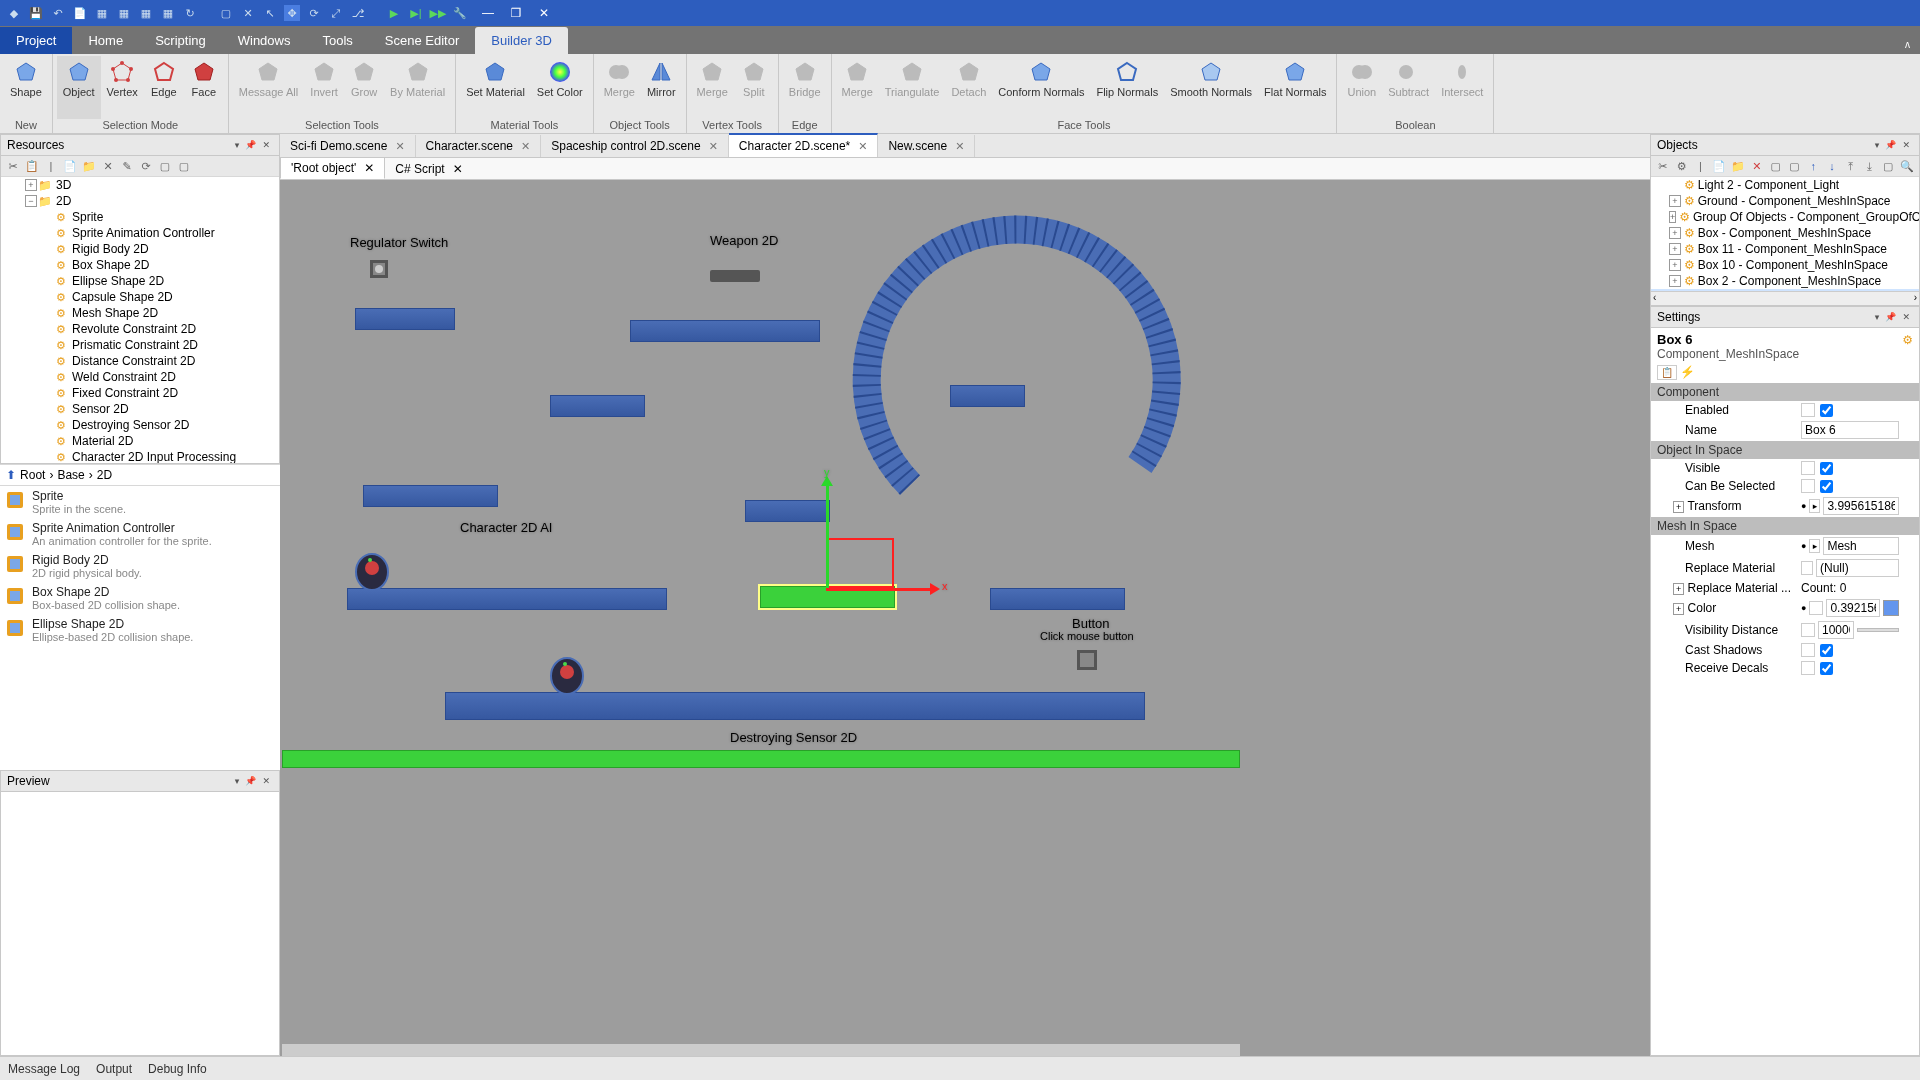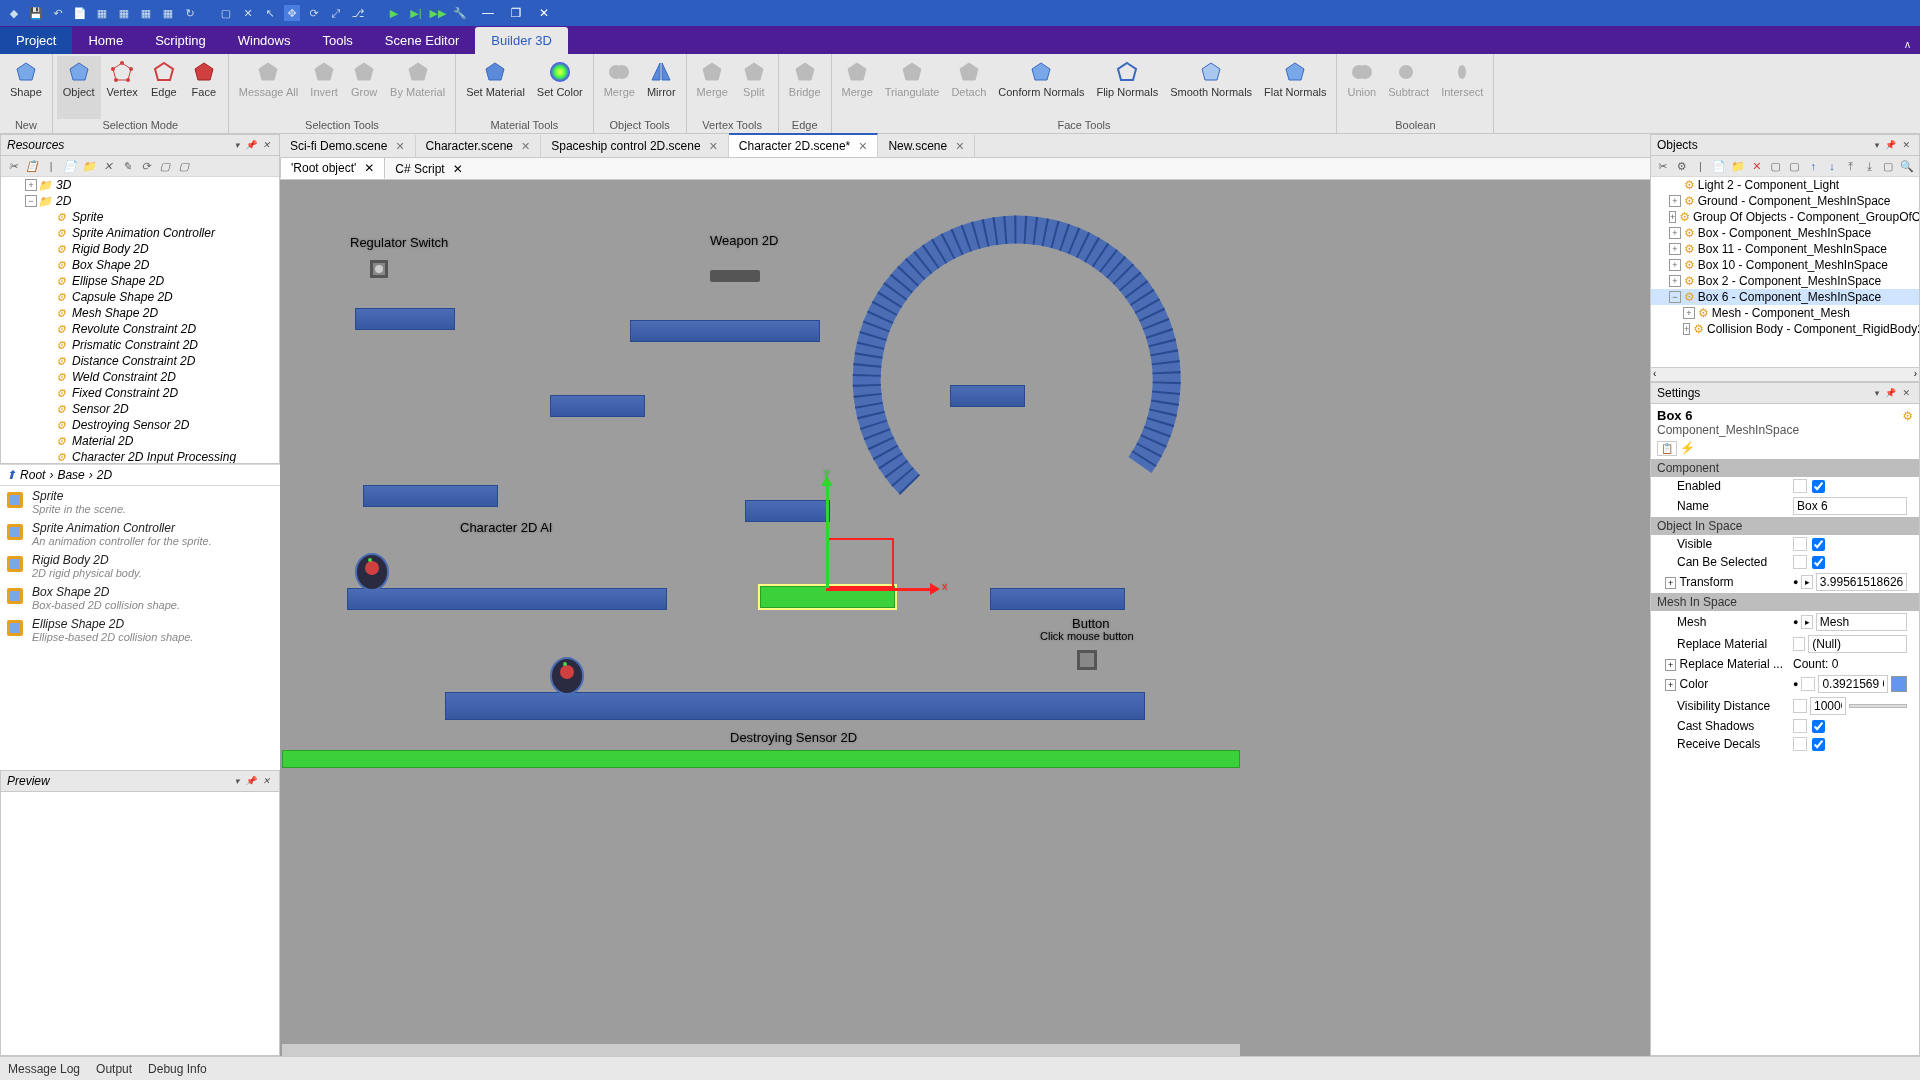--- a/index.html
+++ b/index.html
@@ -5,21 +5,21 @@
 * { margin: 0; padding: 0; box-sizing: border-box; font-family: "Segoe UI", Tahoma, sans-serif; }
 body { width: 1920px; height: 1080px; overflow: hidden; background: #e8e8e8; user-select: none; font-size: 12px; }
 
 .titlebar { height: 26px; background: #2d5dbe; color: #fff; display: flex; align-items: center; }
 .titlebar .tb-icons { display: flex; gap: 6px; padding: 0 6px; align-items: center; }
 .titlebar .tb-icons span { width: 16px; height: 16px; display: inline-flex; align-items: center; justify-content: center; font-size: 11px; color: #cde; }
 .titlebar .title { flex: 1; text-align: center; font-size: 13px; }
 .titlebar .win-ctrl { display: flex; }
 .titlebar .win-ctrl span { width: 28px; height: 26px; display: inline-flex; align-items: center; justify-content: center; font-size: 12px; }
 
-.menubar { height: 28px; background: #4c1d95; display: flex; align-items: flex-end; }
+.menubar { height: 28px; background: #737373; display: flex; align-items: flex-end; }
 .menubar .mitem { padding: 6px 16px; color: #fff; font-size: 13px; cursor: pointer; }
 .menubar .mitem.proj { background: #1a4aa8; }
 .menubar .mitem.active { background: #e8e8e8; color: #2d5dbe; border-radius: 3px 3px 0 0; }
 .menubar .chevron { margin-left: auto; color: #fff; padding: 4px 10px; font-size: 10px; }
 
 .ribbon { background: #e8e8e8; border-bottom: 1px solid #c8c8c8; display: flex; height: 80px; }
 .rgroup { border-right: 1px solid #c8c8c8; padding: 2px 4px 0; display: flex; flex-direction: column; }
 .rgroup .ritems { display: flex; flex: 1; }
 .ritem { display: flex; flex-direction: column; align-items: center; justify-content: flex-start; padding: 2px 6px; cursor: pointer; }
 .ritem .ico { width: 28px; height: 28px; display: flex; align-items: center; justify-content: center; font-size: 20px; }
@@ -30,21 +30,21 @@
 
 .workarea { display: flex; height: calc(1080px - 26px - 28px - 80px - 24px); }
 
 .panel { background: #e8e8e8; display: flex; flex-direction: column; border: 1px solid #c8c8c8; }
 .panel-hdr { background: #e8e8e8; padding: 3px 6px; display: flex; align-items: center; border-bottom: 1px solid #c8c8c8; }
 .panel-hdr .t { flex: 1; font-size: 12px; }
 .panel-hdr .hctrl { font-size: 9px; color: #555; padding: 0 3px; cursor: pointer; }
 .panel-tb { display: flex; gap: 3px; padding: 2px 4px; border-bottom: 1px solid #d8d8d8; align-items: center; }
 .panel-tb span { width: 16px; height: 16px; font-size: 11px; color: #666; display: inline-flex; align-items: center; justify-content: center; cursor: pointer; }
 
-.left-col { width: 280px; display: flex; flex-direction: column; font-style: italic; }
+.left-col { width: 280px; display: flex; flex-direction: column; }
 .tree { flex: 1; overflow: auto; background: #fff; font-size: 12px; }
 .tree-row { display: flex; align-items: center; padding: 1px 0; white-space: nowrap; cursor: pointer; }
 .tree-row .exp { width: 12px; text-align: center; font-size: 9px; color: #666; }
 .tree-row .ic { width: 16px; height: 14px; display: inline-flex; align-items: center; justify-content: center; font-size: 11px; margin-right: 3px; }
 .breadcrumb { background: #fff; border-top: 1px solid #d8d8d8; border-bottom: 1px solid #d8d8d8; padding: 3px 6px; font-size: 12px; display: flex; align-items: center; gap: 4px; }
 .detail { background: #fff; flex: 1; overflow: auto; }
 .drow { display: flex; align-items: flex-start; padding: 3px 4px; gap: 6px; cursor: pointer; }
 .drow .dic { width: 22px; height: 22px; flex-shrink: 0; }
 .drow .dtxt .dn { font-size: 12px; color: #222; }
 .drow .dtxt .dd { font-size: 11px; color: #888; }
@@ -69,21 +69,21 @@
 .right-col { width: 270px; display: flex; flex-direction: column; }
 .obj-tree { flex: 1; overflow: auto; background: #fff; font-size: 12px; }
 .obj-row { display: flex; align-items: center; padding: 1px 0; white-space: nowrap; cursor: pointer; }
 .obj-row .exp { width: 12px; text-align: center; font-size: 9px; color: #666; }
 .obj-row.sel { background: #cfe4ff; }
 .settings { flex: 1; overflow: auto; background: #fff; font-size: 12px; display: flex; flex-direction: column; }
 .set-top { padding: 4px 6px; }
 .set-top .sname { font-weight: bold; font-size: 13px; }
 .set-top .stype { color: #555; font-size: 12px; }
 .set-grp { background: #bdbdbd; color: #333; padding: 2px 6px; font-size: 12px; }
-.set-row { display: flex; align-items: center; padding: 2px 12px; }
+.set-row { display: flex; align-items: center; padding: 2px 20px; }
 .set-row .sk { width: 130px; padding-left: 14px; font-size: 12px; }
 .set-row .sv { flex: 1; display: flex; align-items: center; gap: 3px; }
 .set-row input[type=text] { width: 100%; border: 1px solid #ccc; padding: 1px 3px; font-size: 12px; }
 .set-row input[type=checkbox] { margin-left: 2px; }
 .set-row .sbox { border: 1px solid #ccc; width: 14px; height: 14px; display: inline-flex; align-items: center; justify-content: center; font-size: 9px; }
 
 .bottom-bar { height: 24px; background: #e8e8e8; border-top: 1px solid #c8c8c8; display: flex; align-items: center; padding: 0 8px; gap: 16px; font-size: 12px; color: #333; }
 
 svg.poly { width: 24px; height: 24px; }
 </style>
@@ -676,21 +676,21 @@
       <div class="vp-label" style="left:760px;top:450px;font-size:11px">Click mouse button</div>
       <div style="position:absolute;left:797px;top:470px;width:20px;height:20px;background:#888;border:3px solid #555"></div>
 
       <div class="vp-label" style="left:450px;top:550px">Destroying Sensor 2D</div>
       <div class="greenbox" style="left:2px;top:570px;width:958px;height:18px"></div>
       <div style="position:absolute;left:2px;bottom:0;width:958px;height:12px;background:#ccc"></div>
     </div>
   </div>
 
   <div class="right-col">
-    <div class="panel" style="height:248px">
+    <div class="panel" style="height:172px">
       <div class="panel-hdr">
           <span class="t">Objects</span>
           <span class="hctrl">▾</span>
           <span class="hctrl">📌</span>
           <span class="hctrl">✕</span>
         </div>
       <div class="panel-tb">
         <span>✂</span>
           <span>⚙</span>
           <span>|</span>

